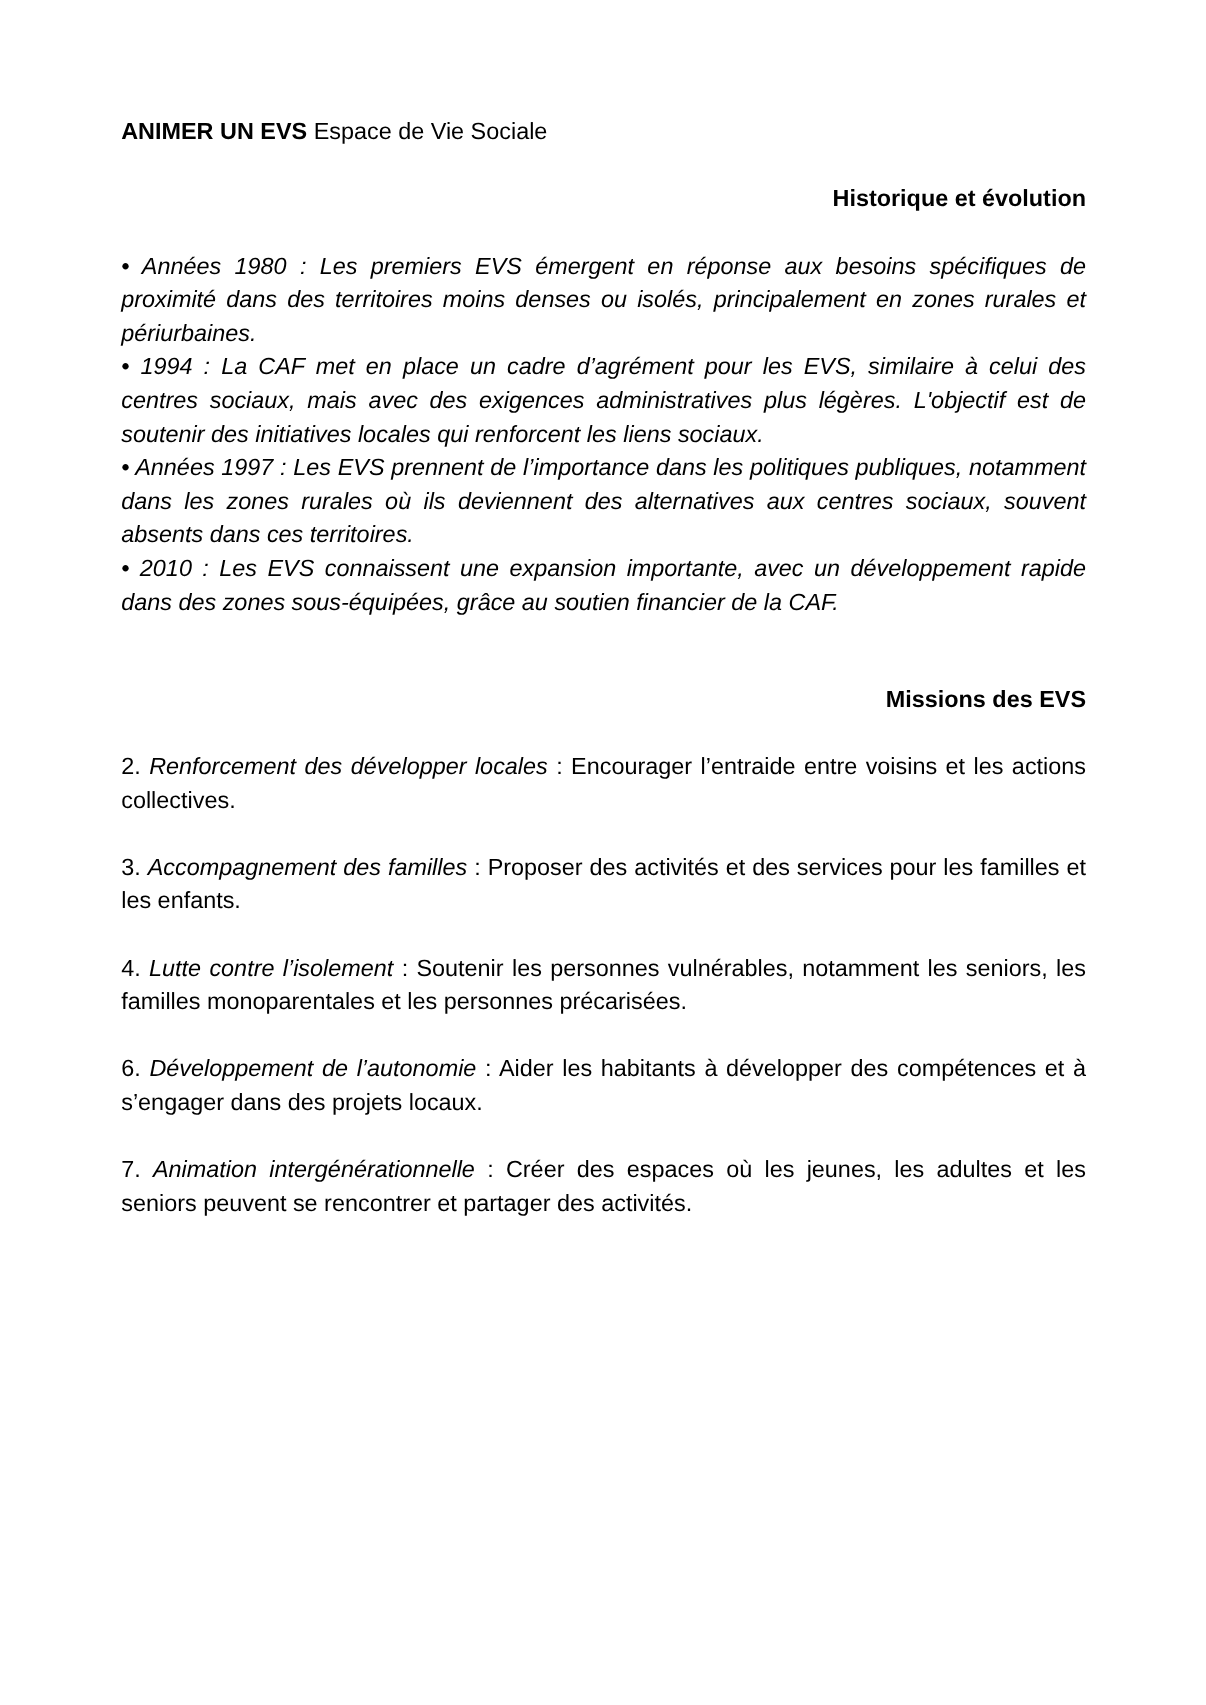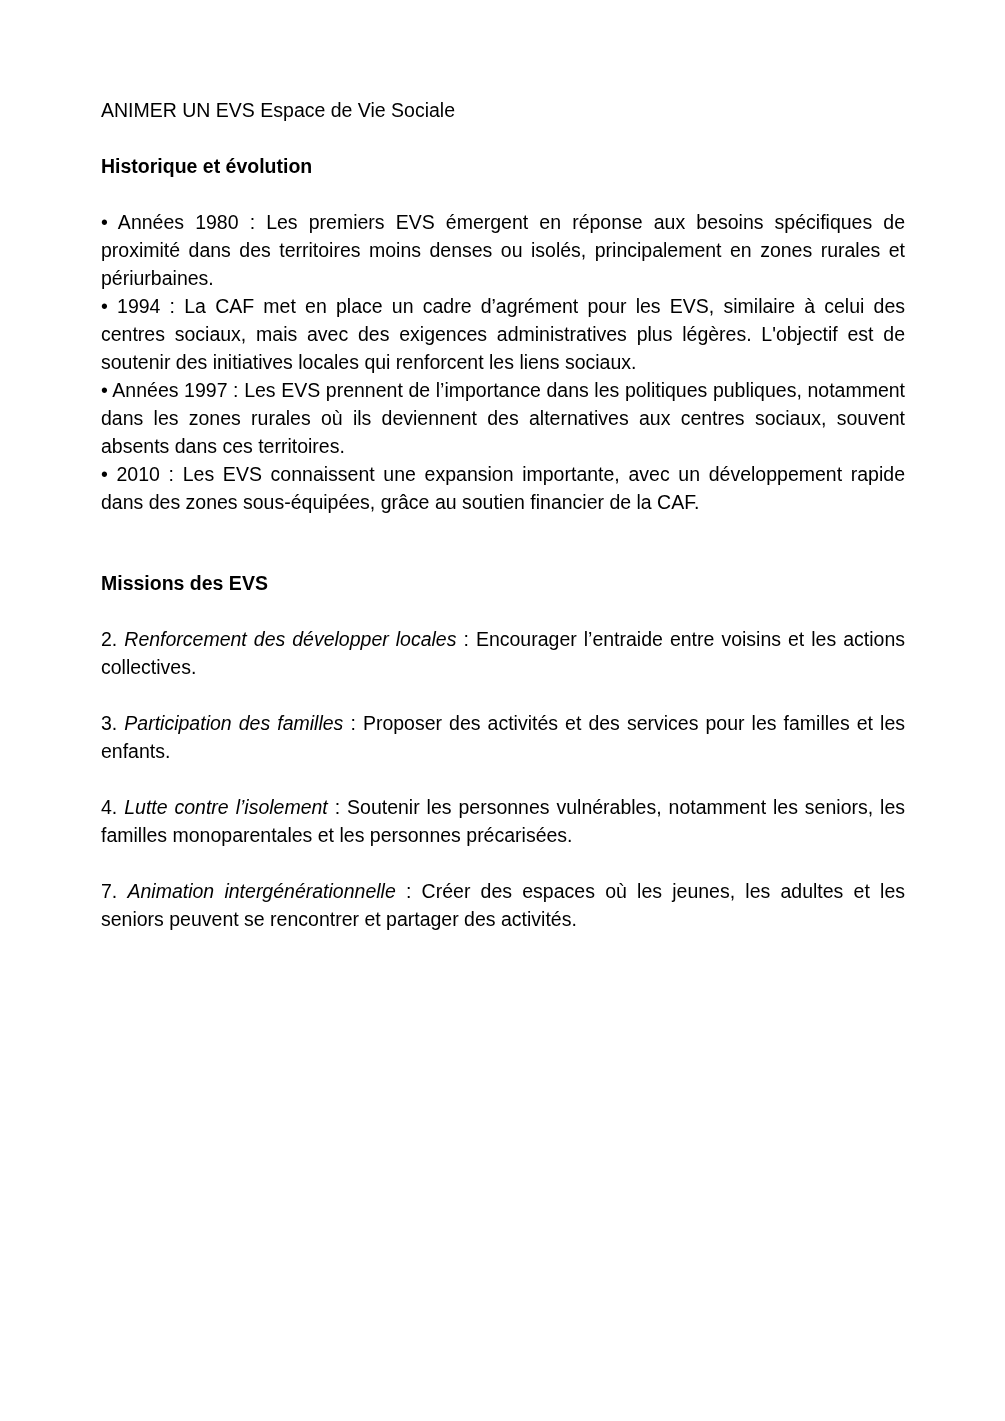--- a/index.html
+++ b/index.html
@@ -20,32 +20,34 @@
     .page {
       position: absolute;
       left: 101px;
       top: 96px;
       width: 804px;
     }
     .doc-title {
       margin: 0;
       height: 28px;
     }
-    .doc-title b { font-weight: normal; margin-top: 40px; }
+    .doc-title b { font-weight: bold; margin-top: 40px; }
     .section-heading {
       font-weight: bold;
       margin: 0;
+      text-align: right;
     }
     .history-heading { margin-top: 28px; }
     .history-list {
       margin-top: 28px;
     }
     .history-item {
       text-align: justify;
       margin: 0;
+      font-style: italic;
     }
     .missions-heading { margin-top: 53px; }
     .mission-list { margin-top: 0; }
     .mission-item {
       text-align: justify;
       margin: 28px 0 0 0;
     }
     .mission-item i { font-style: italic; }
   </style>
 </head>
@@ -61,18 +63,19 @@
     <p class="history-item">• Années 1980 : Les premiers EVS émergent en réponse aux besoins spécifiques de proximité dans des territoires moins denses ou isolés, principalement en zones rurales et périurbaines.</p>
     <p class="history-item">• 1994 : La CAF met en place un cadre d’agrément pour les EVS, similaire à celui des centres sociaux, mais avec des exigences administratives plus légères. L'objectif est de soutenir des initiatives locales qui renforcent les liens sociaux.</p>
     <p class="history-item">• Années 1997 : Les EVS prennent de l’importance dans les politiques publiques, notamment dans les zones rurales où ils deviennent des alternatives aux centres sociaux, souvent absents dans ces territoires.</p>
     <p class="history-item">• 2010 : Les EVS connaissent une expansion importante, avec un développement rapide dans des zones sous-équipées, grâce au soutien financier de la CAF.</p>
   </div>
 
   <p class="section-heading missions-heading">Missions des EVS</p>
 
   <div class="mission-list">
     <p class="mission-item"><span>2. </span><i>Renforcement des développer locales</i><span> : Encourager l’entraide entre voisins et les actions collectives.</span></p>
-    <p class="mission-item"><span>3. </span><i>Participation des familles</i><span> : Proposer des activités et des services pour les familles et les enfants.</span></p>
+    <p class="mission-item"><span>3. </span><i>Accompagnement des familles</i><span> : Proposer des activités et des services pour les familles et les enfants.</span></p>
     <p class="mission-item"><span>4. </span><i>Lutte contre l’isolement</i><span> : Soutenir les personnes vulnérables, notamment les seniors, les familles monoparentales et les personnes précarisées.</span></p>
+    <p class="mission-item"><span>6. </span><i>Développement de l’autonomie</i><span> : Aider les habitants à développer des compétences et à s’engager dans des projets locaux.</span></p>
     <p class="mission-item"><span>7. </span><i>Animation intergénérationnelle</i><span> : Créer des espaces où les jeunes, les adultes et les seniors peuvent se rencontrer et partager des activités.</span></p>
   </div>
 
 </div>
 
 </body></html>

